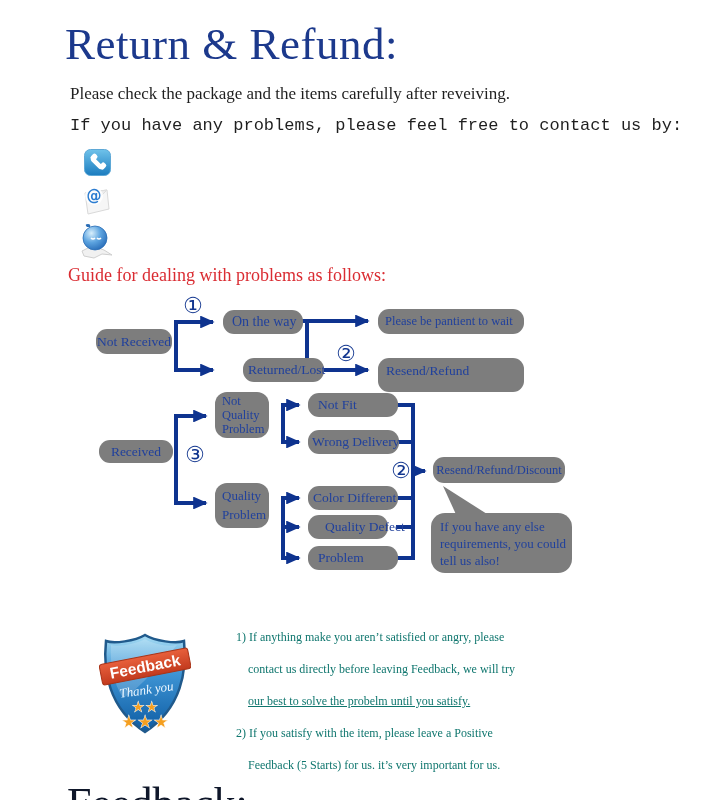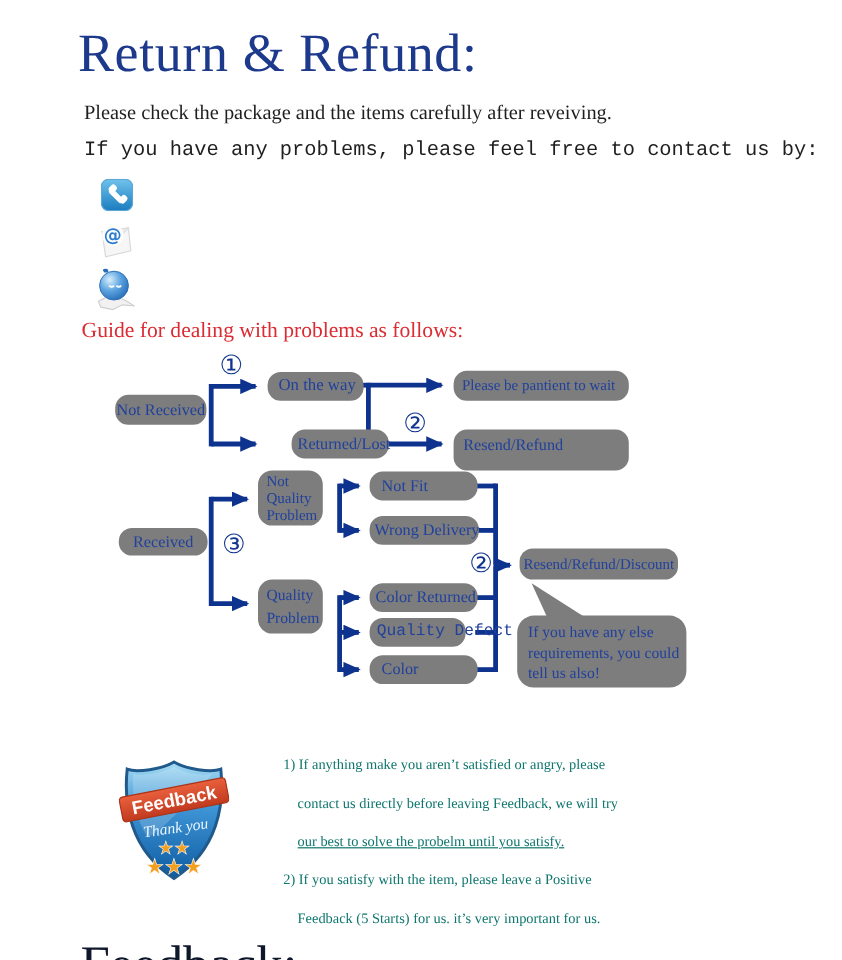--- a/index.html
+++ b/index.html
@@ -135,23 +135,23 @@
   <div class="box" style="left:223px;top:358px;width:81px;height:24px;padding-left:5px;font-size:13.5px;margin-left:20px;">Returned/Lost</div>
   <div class="box" style="left:378px;top:309px;width:146px;height:25px;line-height:25px;padding-left:7px;font-size:12.5px;">Please be pantient to wait</div>
   <div class="box" style="left:378px;top:358px;width:146px;height:34px;line-height:25px;padding-left:8px;">Resend/Refund</div>
 
   <div class="box center" style="left:99px;top:440px;width:74px;height:23px;line-height:23px;">Received</div>
   <div class="box multi" style="left:215px;top:392px;width:54px;height:46px;padding:2px 0 0 7px;font-size:12.5px;line-height:14px;">Not Quality Problem</div>
   <div class="box multi" style="left:215px;top:483px;width:54px;height:45px;padding:3px 0 0 7px;font-size:13px;line-height:19px;">Quality Problem</div>
 
   <div class="box" style="left:308px;top:393px;width:90px;height:24px;padding-left:10px;">Not Fit</div>
   <div class="box" style="left:308px;top:430px;width:91px;height:24px;padding-left:4px;">Wrong Delivery</div>
-  <div class="box" style="left:308px;top:486px;width:90px;height:24px;padding-left:5px;">Color Returned</div>
-  <div class="box" style="left:308px;top:515px;width:80px;height:24px;padding-left:6px;font-family:Liberation Mono, monospace;">Quality Defect</div>
-  <div class="box" style="left:308px;top:546px;width:90px;height:24px;padding-left:10px;">Color</div>
+  <div class="box" style="left:308px;top:486px;width:90px;height:24px;padding-left:5px;">Color Different</div>
+  <div class="box" style="left:308px;top:515px;width:80px;height:24px;padding-left:17px;">Quality Defect</div>
+  <div class="box" style="left:308px;top:546px;width:90px;height:24px;padding-left:10px;">Problem</div>
 
   <div class="box center" style="left:433px;top:457px;width:132px;height:26px;line-height:26px;font-size:12.5px;">Resend/Refund/Discount</div>
   <div class="box multi" style="left:431px;top:513px;width:141px;height:60px;padding:5px 0 0 9px;font-size:13px;line-height:17px;border-radius:14px;">If you have any else requirements, you could tell us also!</div>
 
   <div class="abs" style="left:99px;top:630px;">
     <svg width="92" height="110" viewBox="0 0 92 110">
       <defs>
         <linearGradient id="shg" x1="0" y1="0" x2="0" y2="1">
           <stop offset="0" stop-color="#a8ddf4"></stop>
             <stop offset="0.4" stop-color="#3e94d4"></stop>

